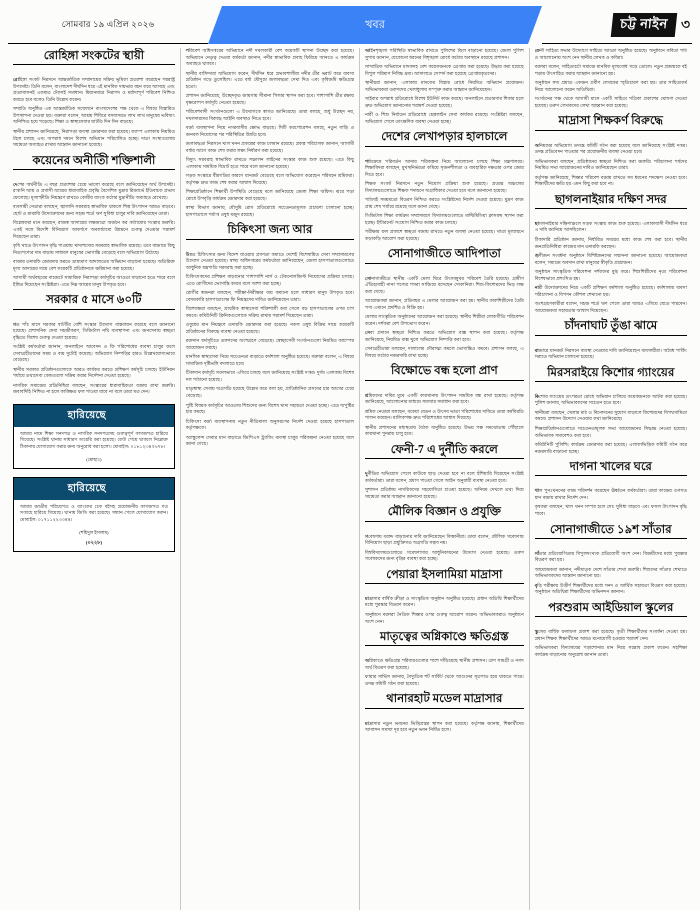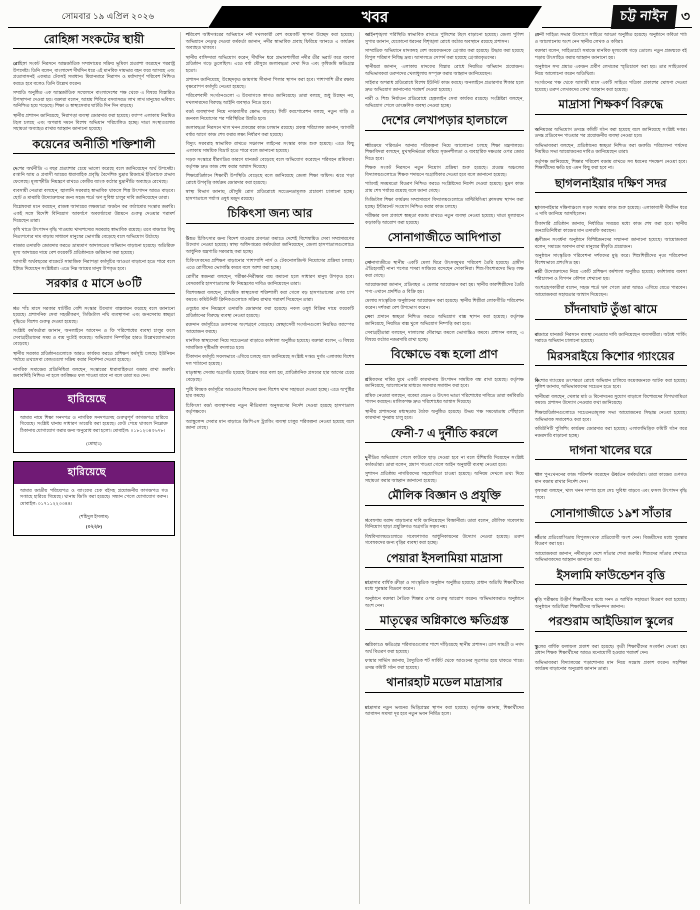--- a/index.html
+++ b/index.html
@@ -17,41 +17,41 @@
     width: 700px; height: 910px;
     position: relative;
     padding: 6px 8px 4px 8px;
     background: #fcfcfa;
   }
 
   
   .masthead {
     display: flex;
     align-items: stretch;
-    height: 22px;
+    height: 38px;
     margin-bottom: 4px;
   }
   .mast-date {
     flex: 0 0 200px;
     font-size: 8.5px;
     display: flex;
     align-items: center;
     justify-content: center;
     letter-spacing: .2px;
     border-bottom: 1px solid #000;
   }
   .mast-center {
     flex: 1 1 auto;
-    background: #000000;
+    background: #3b82f6;
     color: #fff;
     display: flex;
     align-items: center;
     justify-content: center;
-    font-size: 15px;
-    font-weight: bold;
+    font-size: 11px;
+    font-weight: normal;
     position: relative;
     clip-path: polygon(14px 0, 100% 0, calc(100% - 14px) 100%, 0 100%);
   }
   .mast-right {
     flex: 0 0 150px;
     display: flex;
     align-items: center;
     justify-content: flex-end;
     gap: 5px;
     border-bottom: 1px solid #000;
@@ -113,21 +113,21 @@
   p.body.lead::first-letter { font-weight: bold; }
 
   
   .classified {
     border: 1px solid #000;
     margin-top: 8px;
     padding: 0 0 4px 0;
     background: #fff;
   }
   .classified .cl-title {
-    background: #701a75;
+    background: #0c4a6e;
     color: #fff;
     text-align: center;
     font-size: 10px;
     font-weight: bold;
     padding: 2px 14px 3px 0;
     letter-spacing: .5px;
   }
   .classified .cl-body {
     font-size: 4.6px;
     line-height: 1.45;
@@ -276,21 +276,20 @@
         <p class="body lead">কিশোর গ্যাংয়ের তৎপরতা রোধে অভিযান চালিয়ে কয়েকজনকে আটক করা হয়েছে। পুলিশ জানায়, অভিভাবকদের সচেতন হতে হবে।</p>
         <p class="body">স্থানীয়রা বলছেন, খেলার মাঠ ও বিনোদনের সুযোগ বাড়ালে কিশোরদের বিপথগামিতা কমবে। প্রশাসন উদ্যোগ নেওয়ার কথা জানিয়েছে।</p>
         <p class="body">শিক্ষাপ্রতিষ্ঠানগুলোতে সচেতনতামূলক সভা আয়োজনের সিদ্ধান্ত নেওয়া হয়েছে। অভিভাবক সমাবেশও করা হবে।</p>
         <p class="body">কমিউনিটি পুলিশিং কার্যক্রম জোরদার করা হয়েছে। এলাকাভিত্তিক কমিটি গঠন করে নজরদারি বাড়ানো হচ্ছে।</p>
         <h2 class="headline">দাগনা খালের ঘরে</h2>
         <p class="body lead">খাল পুনঃখননের কাজ পরিদর্শন করেছেন ঊর্ধ্বতন কর্মকর্তারা। তারা কাজের গুণগত মান বজায় রাখার নির্দেশ দেন।</p>
         <p class="body">কৃষকরা বলছেন, খাল খনন সম্পন্ন হলে সেচ সুবিধা বাড়বে এবং ফসল উৎপাদন বৃদ্ধি পাবে।</p>
         <h2 class="headline">সোনাগাজীতে ১৯শ সাঁতার</h2>
         <p class="body lead">সাঁতার প্রতিযোগিতায় বিপুলসংখ্যক প্রতিযোগী অংশ নেন। বিজয়ীদের মধ্যে পুরস্কার বিতরণ করা হয়।</p>
         <p class="body">আয়োজকরা জানান, নদীমাতৃক দেশে সাঁতার শেখা জরুরি। শিশুদের সাঁতার শেখাতে অভিভাবকদের আহ্বান জানানো হয়।</p>
-        <h2 class="headline">ইসলামি ফাউন্ডেশন বৃত্তি</h2>
         <p class="body lead">বৃত্তি পরীক্ষায় উত্তীর্ণ শিক্ষার্থীদের মধ্যে সনদ ও আর্থিক সহায়তা বিতরণ করা হয়েছে। অনুষ্ঠানে অতিথিরা শিক্ষার্থীদের অভিনন্দন জানান।</p>
         <h2 class="headline">পরশুরাম আইডিয়াল স্কুলের</h2>
         <p class="body lead">স্কুলের বার্ষিক ফলাফল প্রকাশ করা হয়েছে। কৃতী শিক্ষার্থীদের সংবর্ধনা দেওয়া হয়। প্রধান শিক্ষক শিক্ষার্থীদের আরও মনোযোগী হওয়ার পরামর্শ দেন।</p>
         <p class="body">অভিভাবকরা বিদ্যালয়ের পড়াশোনার মান নিয়ে সন্তোষ প্রকাশ করেন। সহশিক্ষা কার্যক্রম বাড়ানোর অনুরোধ জানান তারা।</p>
       </div>
     </div>
 
 </div>
 
 </body></html>

